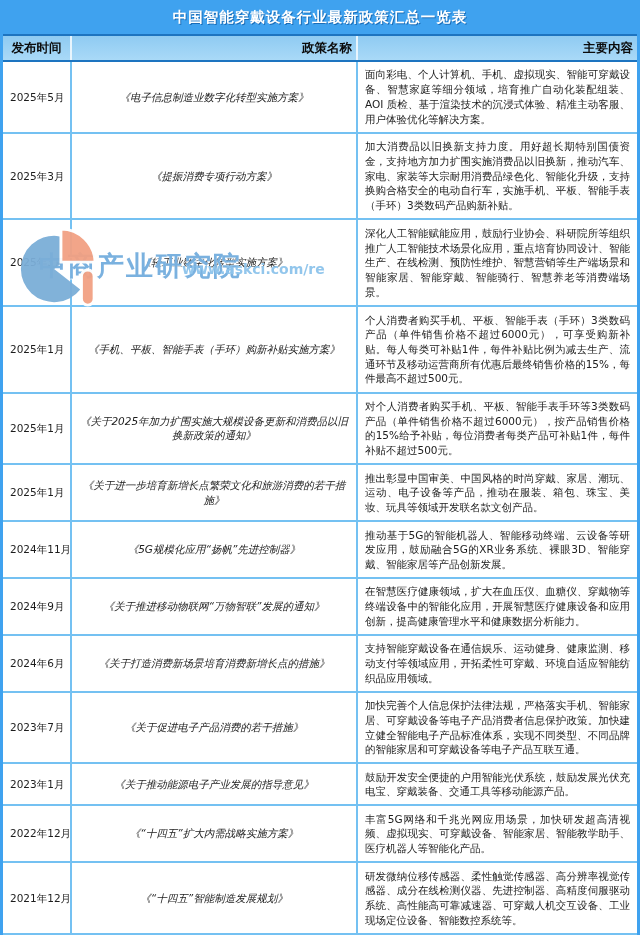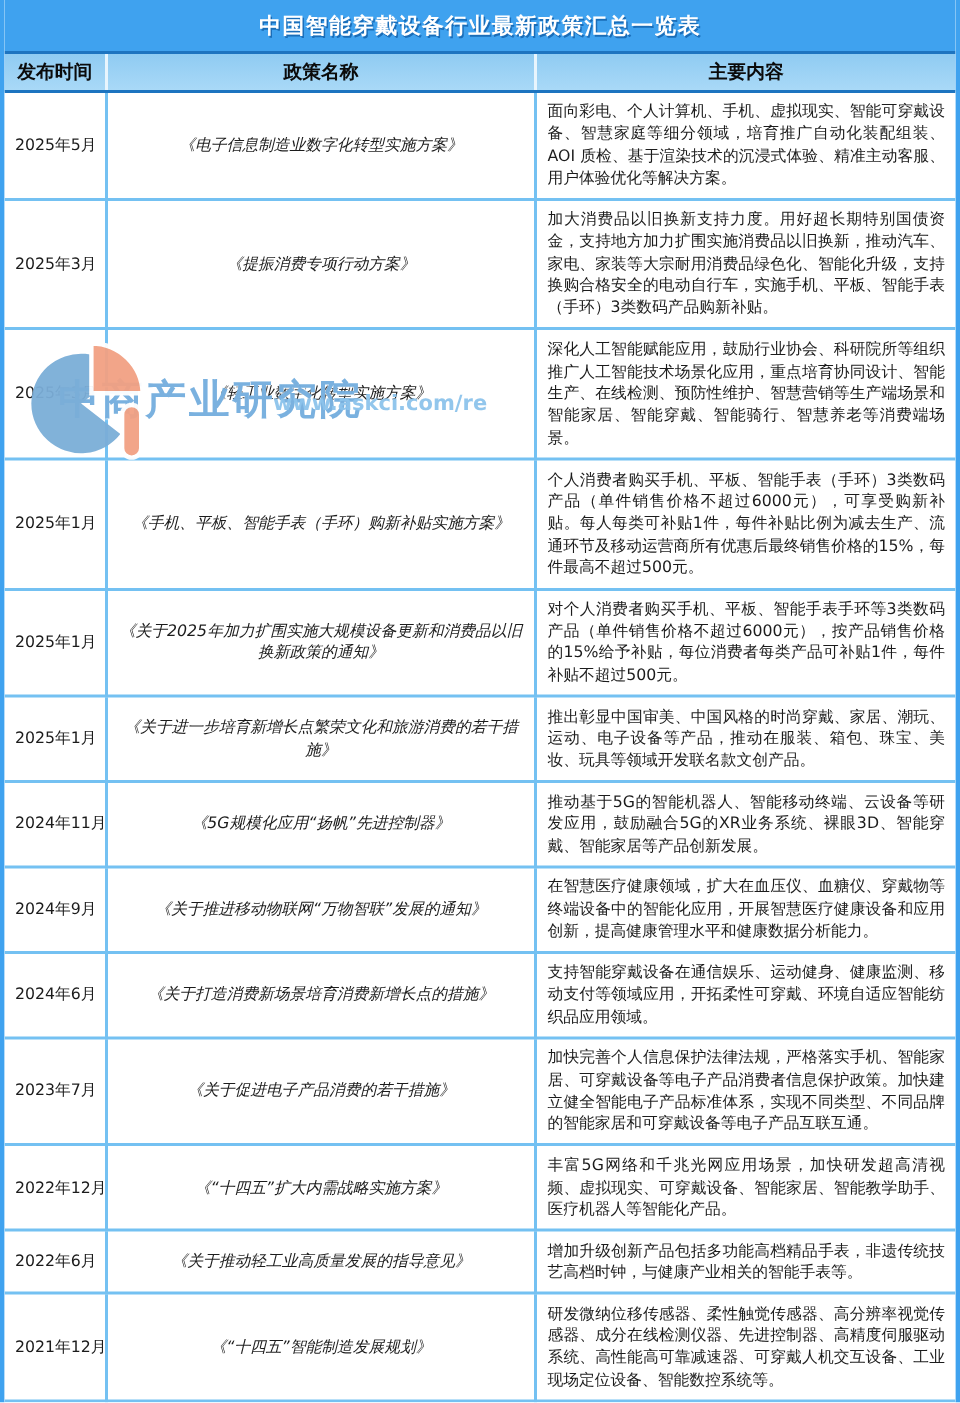--- a/index.html
+++ b/index.html
@@ -18,21 +18,21 @@
   }
   table.policy-table {
     width:100%; border-collapse:collapse; table-layout:fixed; flex:1 1 auto;
   }
   .policy-table thead th {
     background:linear-gradient(#8fcbf2,#a9d9f7);
     border-top:2px solid #1d74c0; border-bottom:2px solid #1d74c0;
     color:#0b0b0b; font-size:12.5px; font-weight:bold;
     height:26px; padding:2px 4px; text-align:center;
   }
-  .policy-table thead th + th { border-left:2px solid #e8f5fd; }
+  .policy-table thead th + th { border-left:2px solid #e8f5fd;text-align:right; }
   .policy-table tbody td {
     border:2px solid #74c1f2; background:#ffffff;
     font-size:10.5px; line-height:1.4; color:#1c1c1c;
     padding:5px 7px; vertical-align:middle;
   }
   .policy-table tbody tr td:first-child { border-left:none; text-align:left; white-space:nowrap; }
   .policy-table tbody tr td:last-child  { border-right:none; text-align:left; text-align:justify; }
   .policy-table td.policy-name { text-align:center;font-style:italic; }
   
   .watermark {
@@ -115,28 +115,28 @@
           <td>2024年6月</td>
           <td class="policy-name">《关于打造消费新场景培育消费新增长点的措施》</td>
           <td>支持智能穿戴设备在通信娱乐、运动健身、健康监测、移动支付等领域应用，开拓柔性可穿戴、环境自适应智能纺织品应用领域。</td>
         </tr>
         <tr>
           <td>2023年7月</td>
           <td class="policy-name">《关于促进电子产品消费的若干措施》</td>
           <td>加快完善个人信息保护法律法规，严格落实手机、智能家居、可穿戴设备等电子产品消费者信息保护政策。加快建立健全智能电子产品标准体系，实现不同类型、不同品牌的智能家居和可穿戴设备等电子产品互联互通。</td>
         </tr>
         <tr>
+          <td>2023年1月</td>
+          <td class="policy-name">《关于推动能源电子产业发展的指导意见》</td>
+          <td>鼓励开发安全便捷的户用智能光伏系统，鼓励发展光伏充电宝、穿戴装备、交通工具等移动能源产品。</td>
+        </tr>
+        <tr>
           <td>2022年12月</td>
           <td class="policy-name">《“十四五”扩大内需战略实施方案》</td>
           <td>丰富5G网络和千兆光网应用场景，加快研发超高清视频、虚拟现实、可穿戴设备、智能家居、智能教学助手、医疗机器人等智能化产品。</td>
-        </tr>
-        <tr>
-          <td>2022年6月</td>
-          <td class="policy-name">《关于推动轻工业高质量发展的指导意见》</td>
-          <td>增加升级创新产品包括多功能高档精品手表，非遗传统技艺高档时钟，与健康产业相关的智能手表等。</td>
         </tr>
         <tr>
           <td>2021年12月</td>
           <td class="policy-name">《“十四五”智能制造发展规划》</td>
           <td>研发微纳位移传感器、柔性触觉传感器、高分辨率视觉传感器、成分在线检测仪器、先进控制器、高精度伺服驱动系统、高性能高可靠减速器、可穿戴人机交互设备、工业现场定位设备、智能数控系统等。</td>
         </tr>
       </tbody>
   </table>
 
   <div class="watermark">

